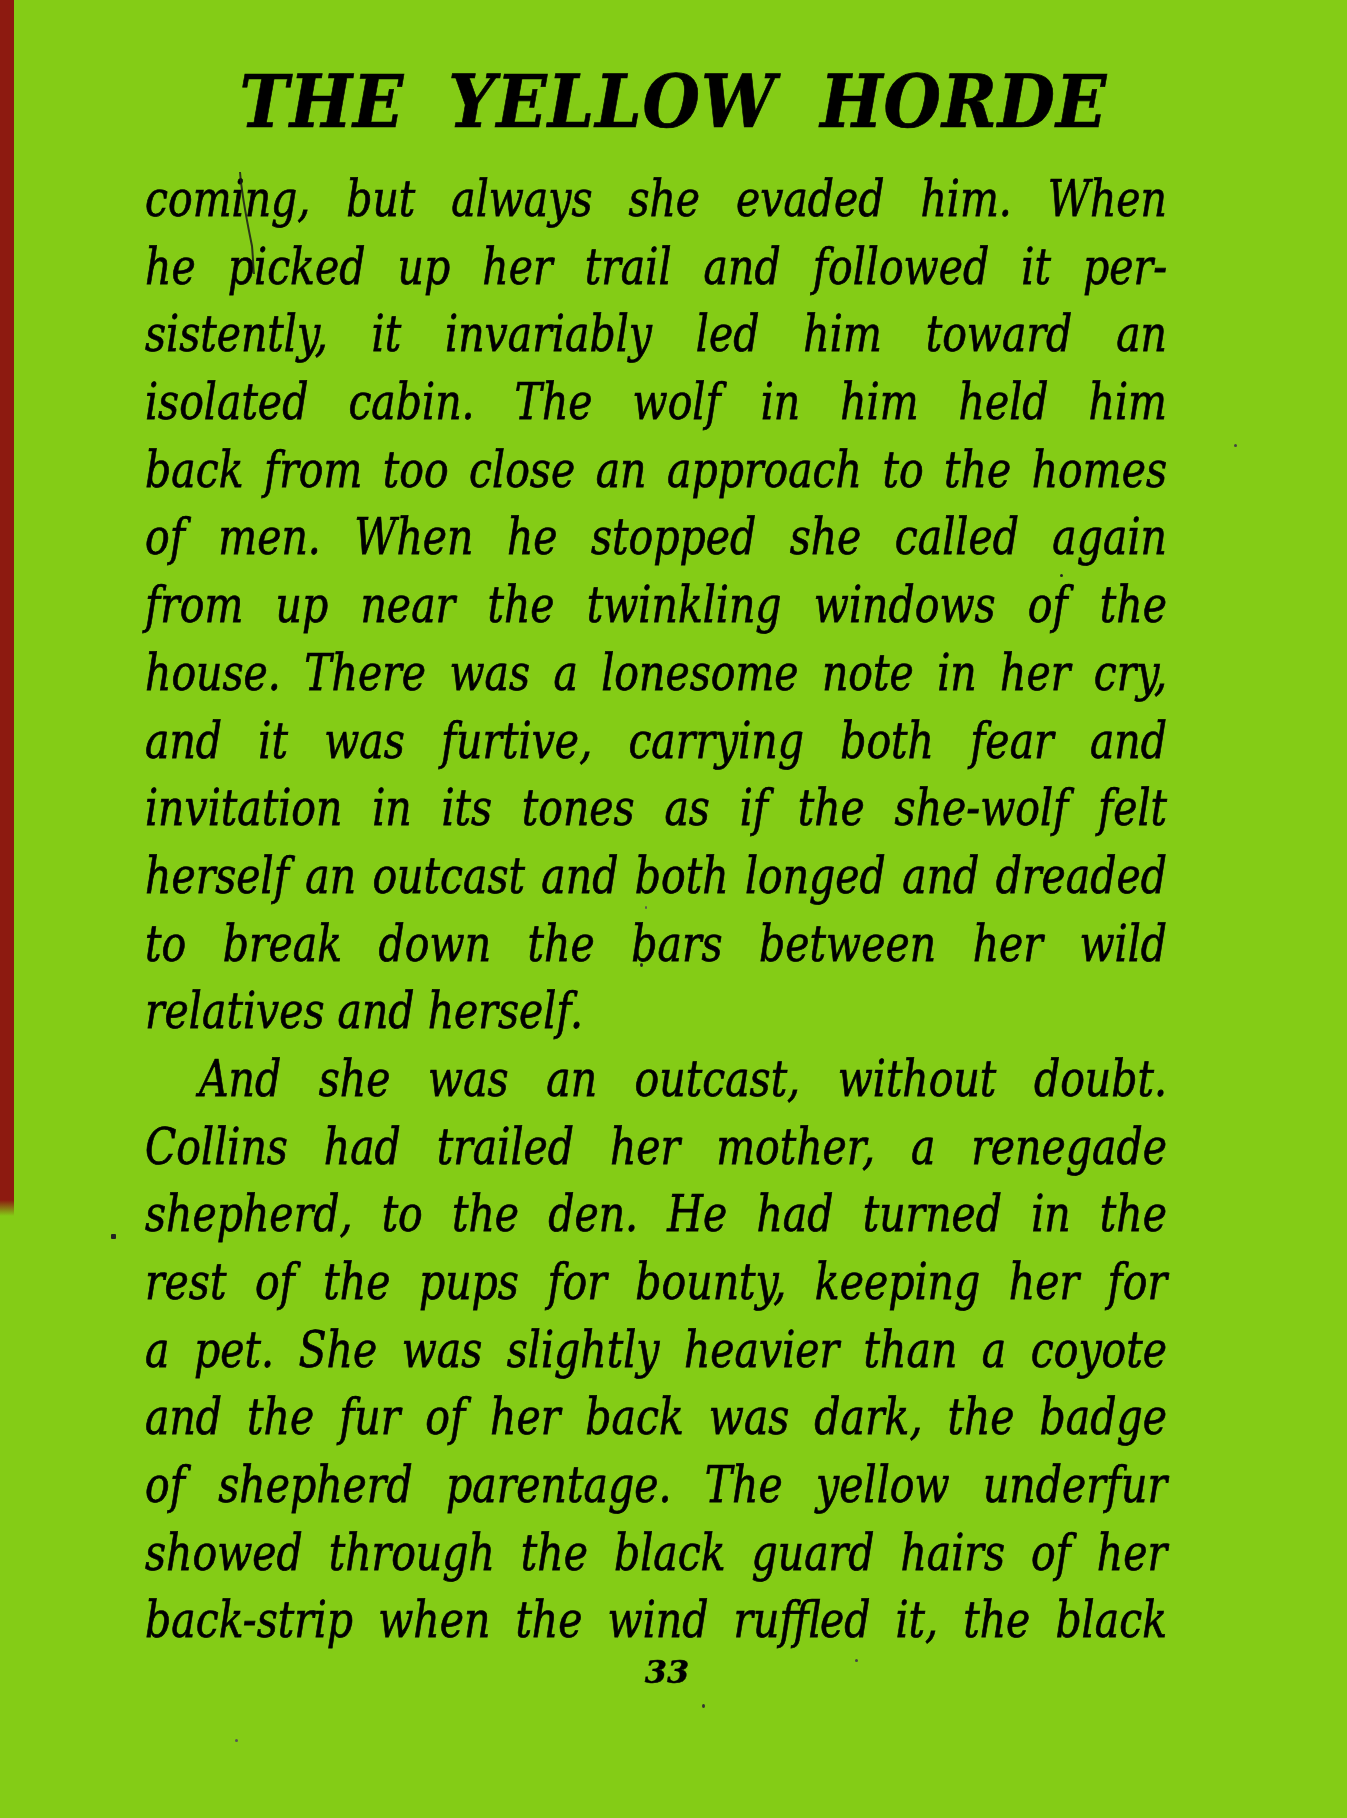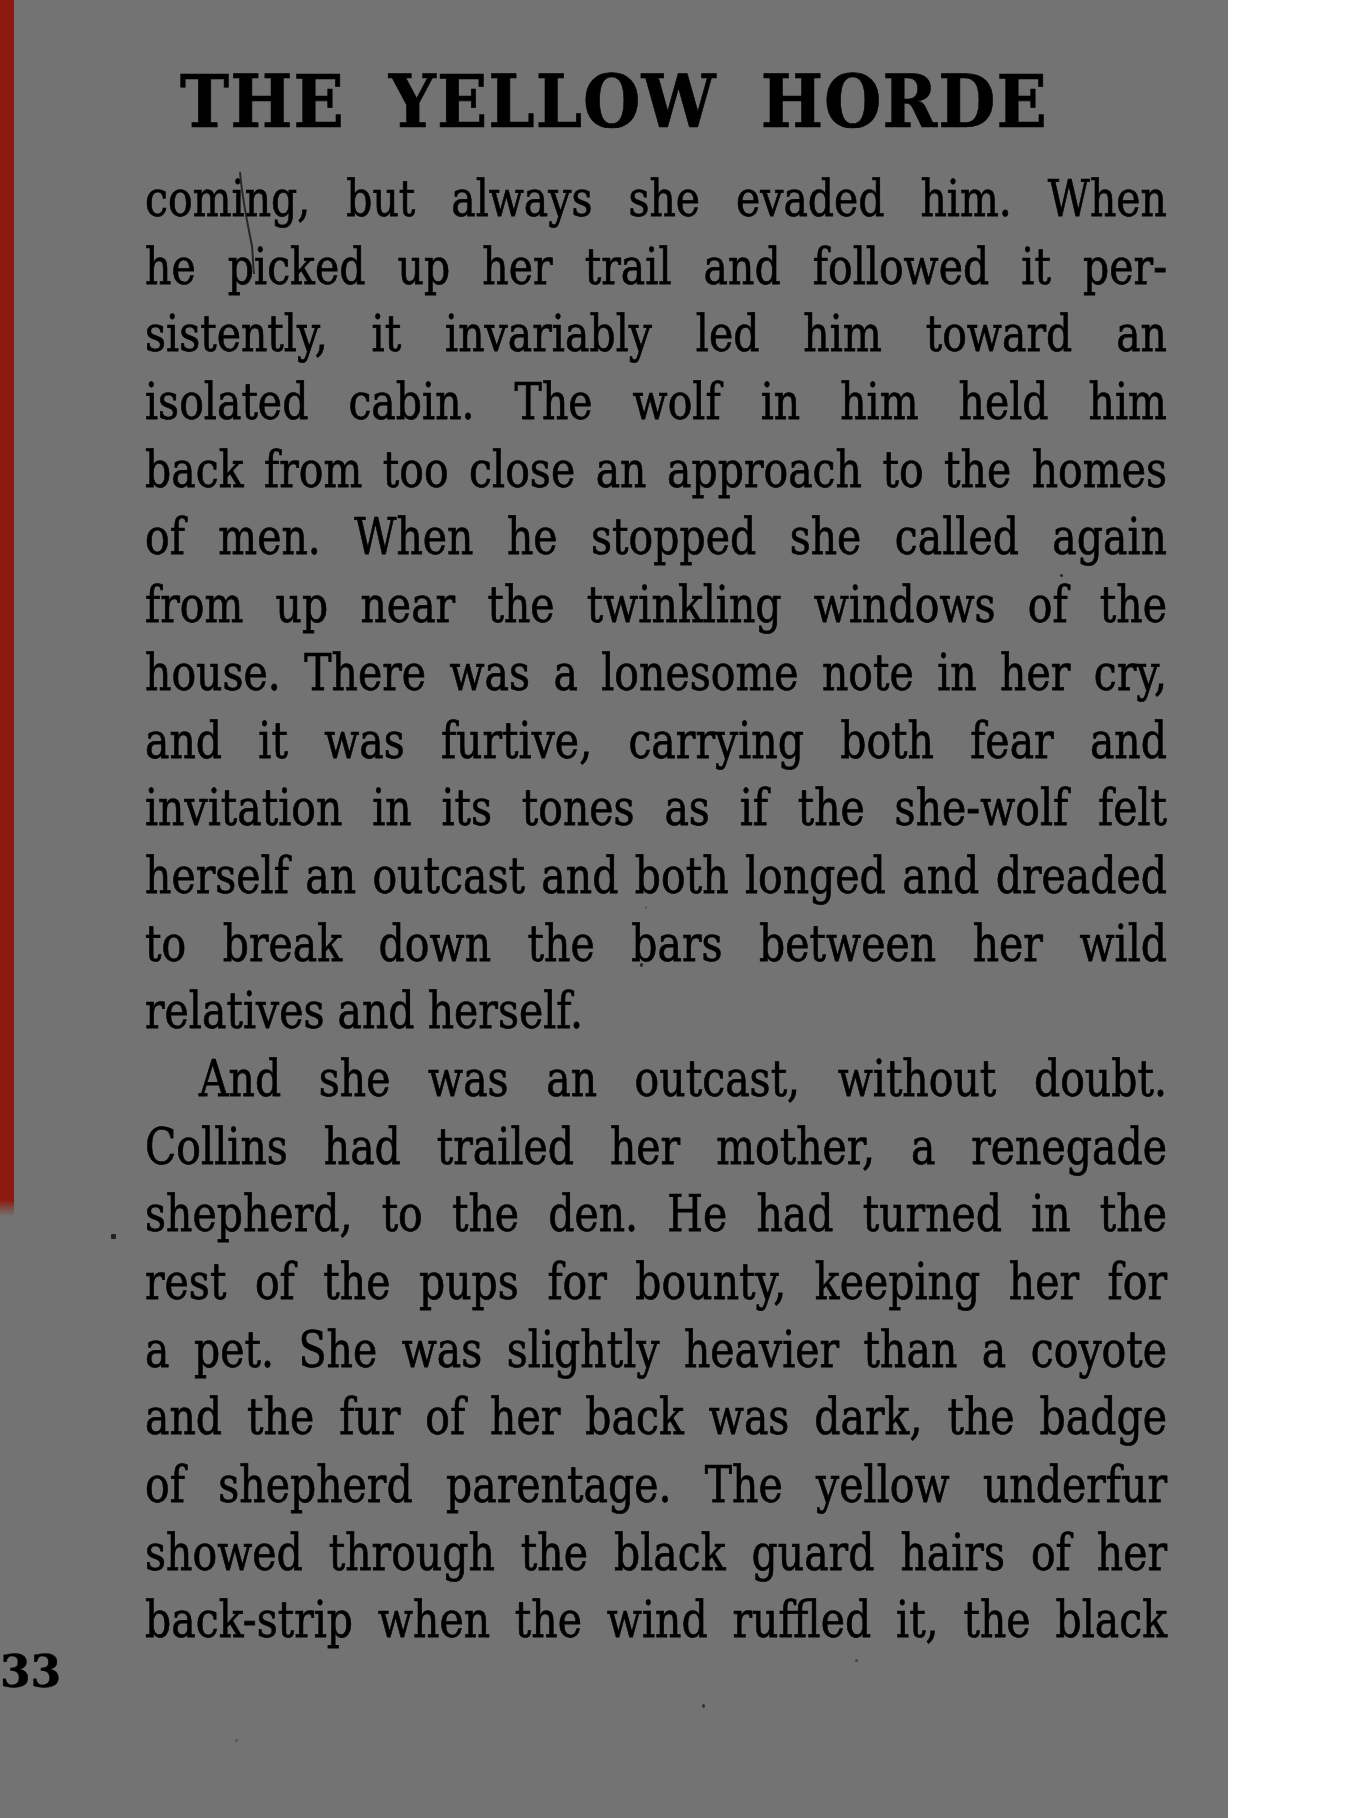--- a/index.html
+++ b/index.html
@@ -1,19 +1,19 @@
 <!DOCTYPE html>
 <html><head>
 <meta charset="utf-8">
 <style>
   html,body { margin:0; padding:0; background:#ffffff; }
   .page {
-    position:relative; width:1228px; height:1818px;
-    background:#737373; overflow:hidden;
-    font-family:"DejaVu Serif", serif; color:#000000;
+    position:relative; width:1347px; height:1818px;
+    background:#84cc16; overflow:hidden;
+    font-family:"DejaVu Serif", serif; color:#000000;font-style:italic;
   }
   
   .edge-strip {
     position:absolute; left:0; top:0; width:14px; height:1216px;
     background:linear-gradient(to bottom, #8d1a10 0px, #8d1a10 1200px, rgba(141,26,16,0) 1216px);
   }
   .running-head {
     position:absolute; top:62px; left:0; width:100%;
     text-align:center; font-size:66px; font-weight:bold;
     letter-spacing:1px; word-spacing:20px; line-height:80px;
@@ -28,21 +28,21 @@
     font-size:41px; line-height:67.7px; height:67.7px;
     text-align:justify; text-align-last:justify;
     transform:scaleY(1.25); transform-origin:center;
     -webkit-text-stroke:0.6px #000;
     white-space:nowrap; overflow:visible;
   }
   .line.short { text-align-last:left; }
   .line.indent { padding-left:54px; }
   .page-number {
     position:absolute; top:1642px; left:0; width:1334px;
-    font-size:44px; line-height:60px;
+    text-align:center; font-size:32px; line-height:60px;
     font-weight:bold; -webkit-text-stroke:0.4px #000;
   }
   .scratch { position:absolute; left:232px; top:168px; }
   .speck { position:absolute; background:#222; border-radius:50%; }
 </style>
 </head>
 <body>
 
 <div class="page">
 

